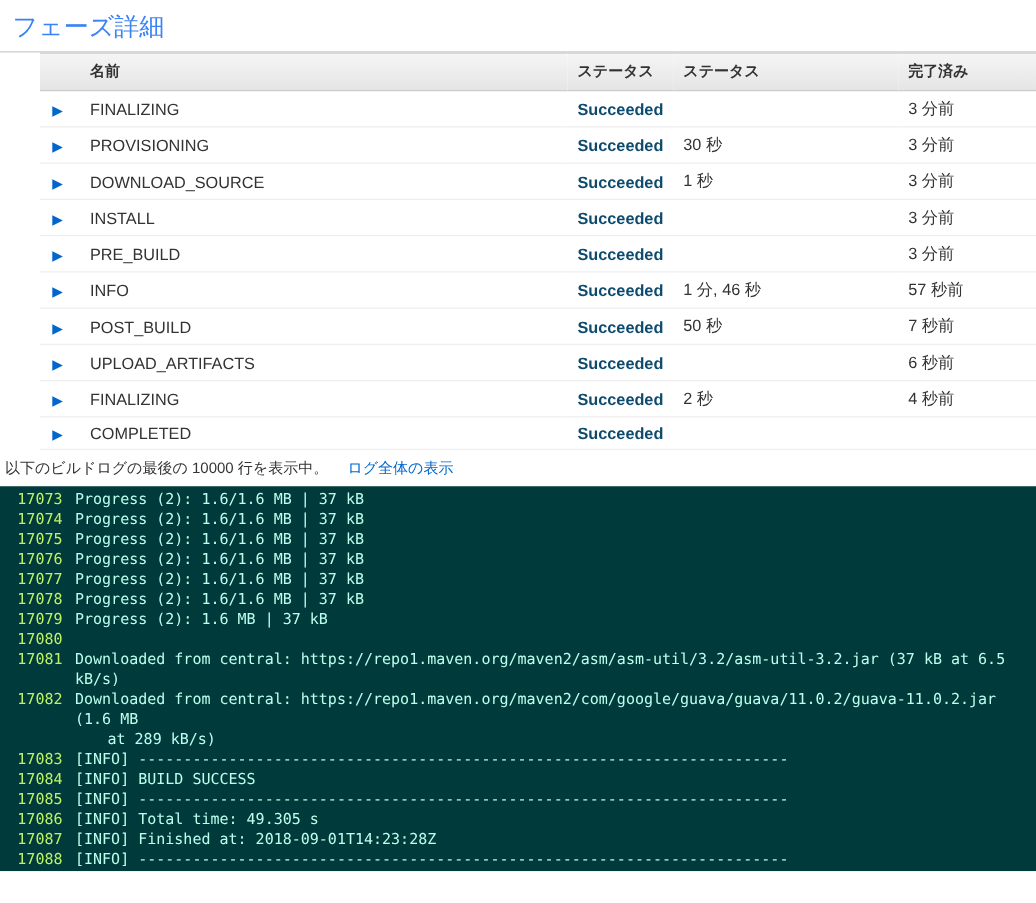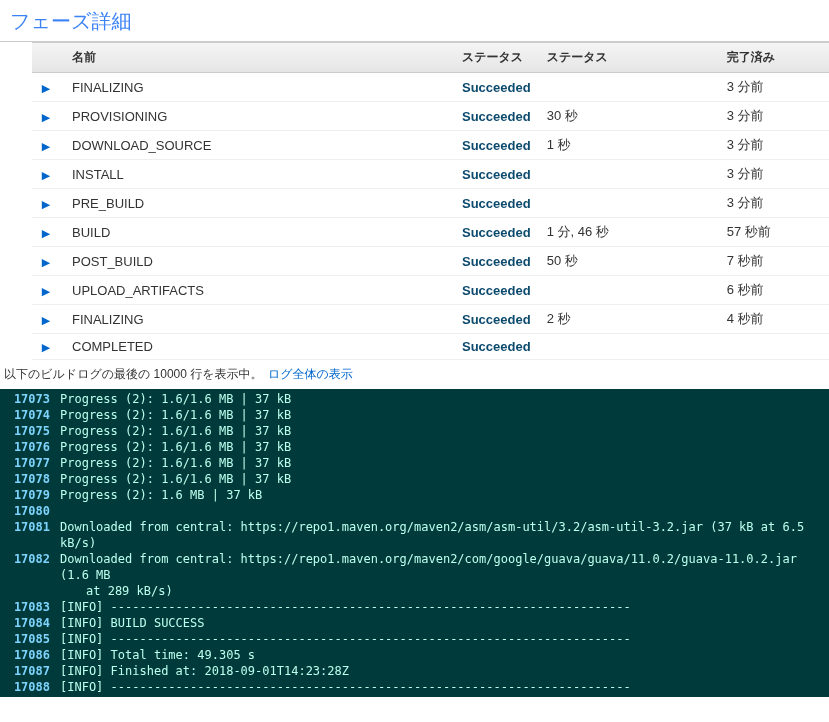--- a/index.html
+++ b/index.html
@@ -13,27 +13,27 @@
     font-weight: 700; text-align: left; padding: 6px 8px; color: #333; font-size: 12px;
   }
   table.phase-table tbody td { padding: 5px 8px; border-bottom: 1px solid #eee; font-size: 13px; vertical-align: middle; }
   .col-expand { width: 32px; }
   .col-name { width: 390px; }
   .col-status { width: 50px; }
   .col-dur { width: 180px; }
   .caret { color: #06c; font-size: 11px; display: inline-block; width: 12px; text-align: center; cursor: pointer; }
   .status-succ { color: #0c4a6e; font-weight: 700; }
   .log-info { padding: 6px 0 6px 4px; font-size: 12px; color: #333; }
-  .log-info a { color: #06c; text-decoration: none; margin-left: 2px; }
+  .log-info a { color: #06c; text-decoration: none; margin-left: 12px; }
   .log-console {
     background: #013a3a; color: #bfe; font-family: Menlo, Consolas, monospace;
     font-size: 12px; line-height: 16px; padding: 2px 6px 2px 4px; white-space: pre; overflow-x: auto;
   }
   .log-row { display: flex; }
-  .lineno { color: #7dd3fc; width: 46px; flex: 0 0 46px; text-align: right; font-weight: 700; }
+  .lineno { color: #bef264; width: 46px; flex: 0 0 46px; text-align: right; font-weight: 400; }
   .logtxt { flex: 1; white-space: pre-wrap; margin-left: 10px; }
   .log-indent { padding-left: 26px; display: inline-block; }
 </style>
 </head>
 <body>
 
 <div class="phase-box">
   <h2 class="section-title">フェーズ詳細</h2>
   <table class="phase-table">
     <thead>
@@ -76,21 +76,21 @@
         </tr>
         <tr>
           <td class="col-expand"><span class="caret">▶</span></td>
           <td>PRE_BUILD</td>
           <td class="status-succ">Succeeded</td>
           <td></td>
           <td>3 分前</td>
         </tr>
         <tr>
           <td class="col-expand"><span class="caret">▶</span></td>
-          <td>BUILD</td>
+          <td>INFO</td>
           <td class="status-succ">Succeeded</td>
           <td>1 分, 46 秒</td>
           <td>57 秒前</td>
         </tr>
         <tr>
           <td class="col-expand"><span class="caret">▶</span></td>
           <td>POST_BUILD</td>
           <td class="status-succ">Succeeded</td>
           <td>50 秒</td>
           <td>7 秒前</td>

